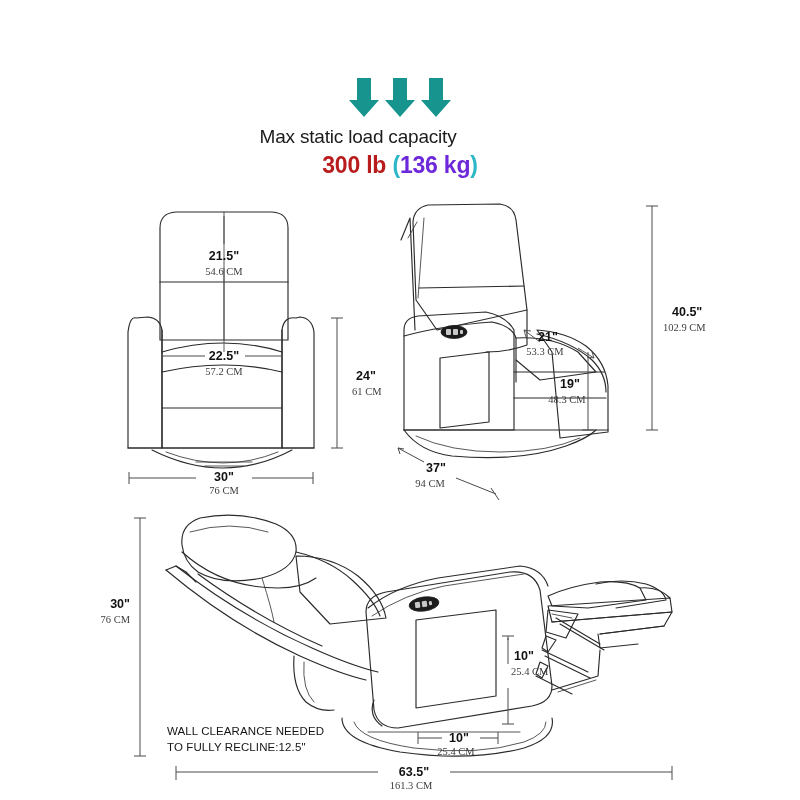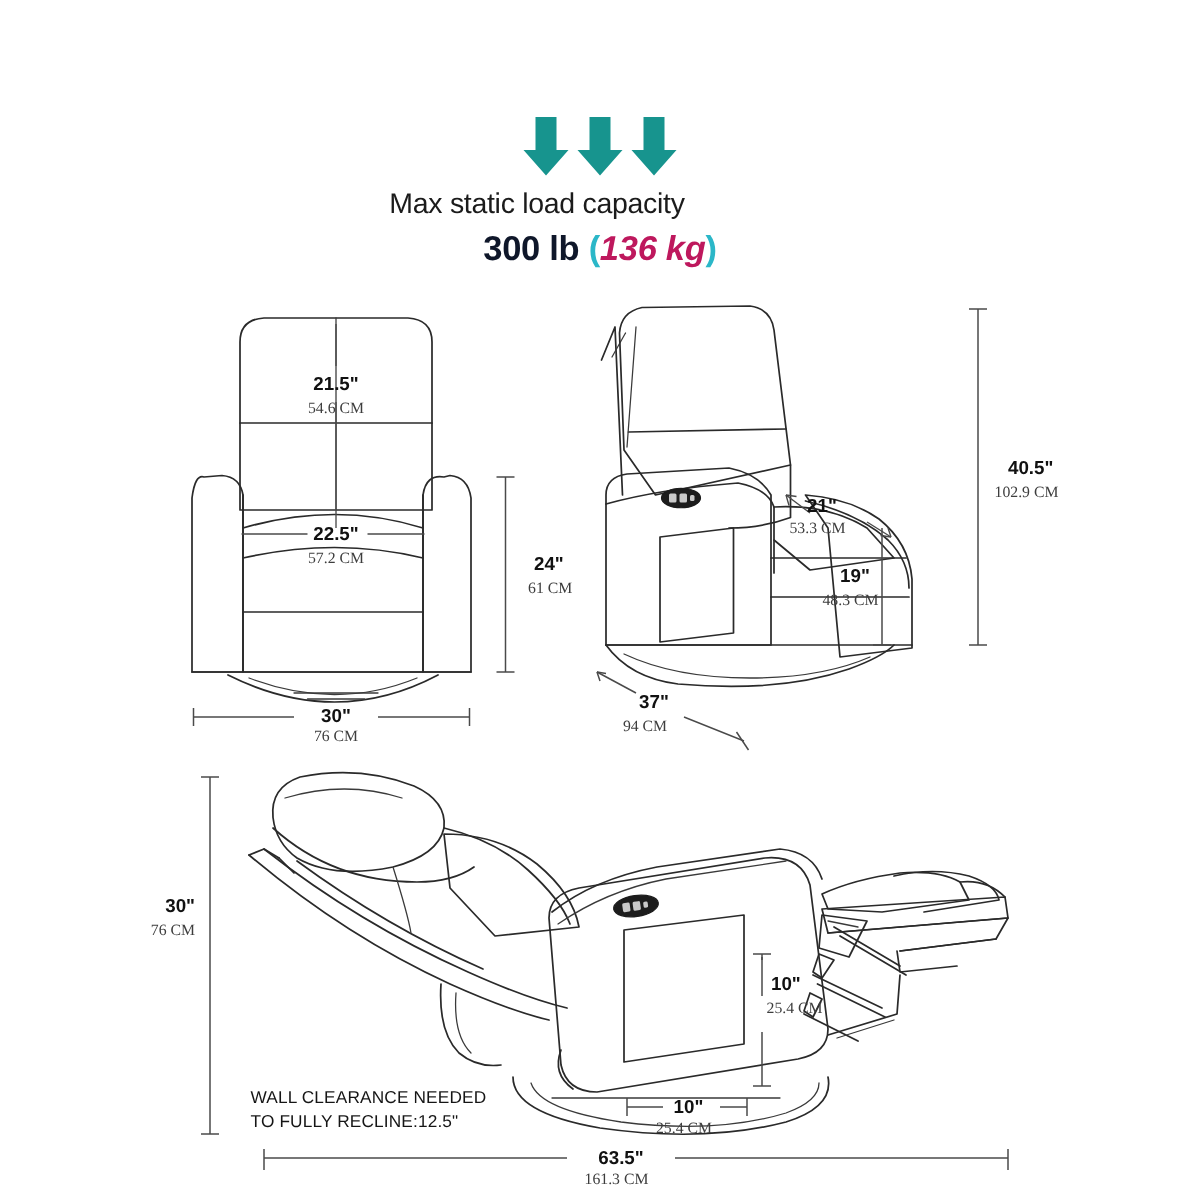--- a/index.html
+++ b/index.html
@@ -47,22 +47,22 @@
   .cap-line2 {
     position: absolute;
     left: 0;
     top: 152px;
     width: 800px;
     text-align: center;
     font-size: 23px;
     font-weight: bold;
     letter-spacing: -0.2px;
   }
-  .cap-lb { color: #0f172a; }
-  .cap-kg { color: #be185d; font-style: italic; }
+  .cap-lb { color: #b91c1c; }
+  .cap-kg { color: #6d28d9; }
   .cap-paren { color: #2bb7c8; font-weight: bold; }
   svg { display: block; }
   .ln {
     fill: none;
     stroke: #2a2a2a;
     stroke-width: 1.15;
     stroke-linejoin: round;
     stroke-linecap: round;
   }
   .ln-thin {

